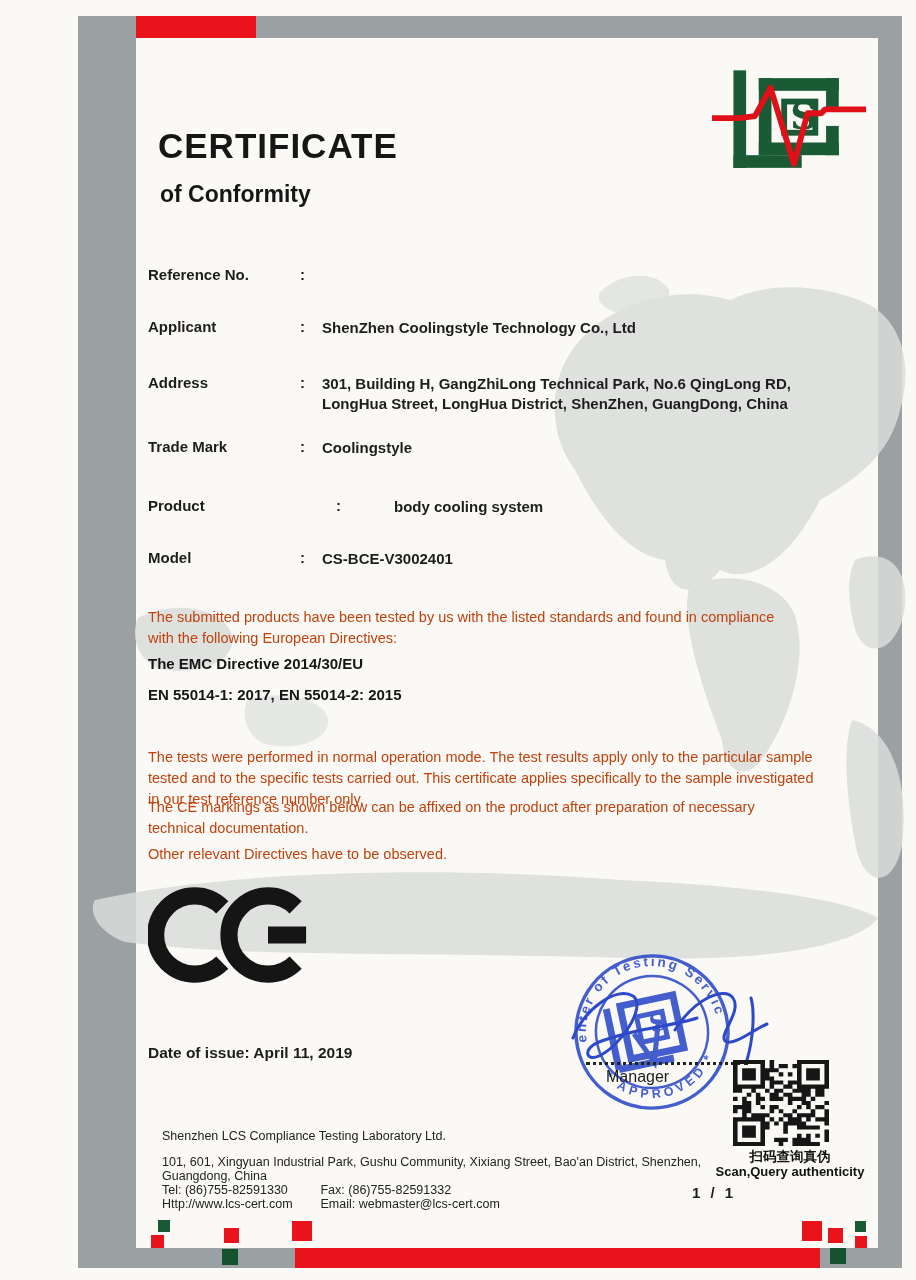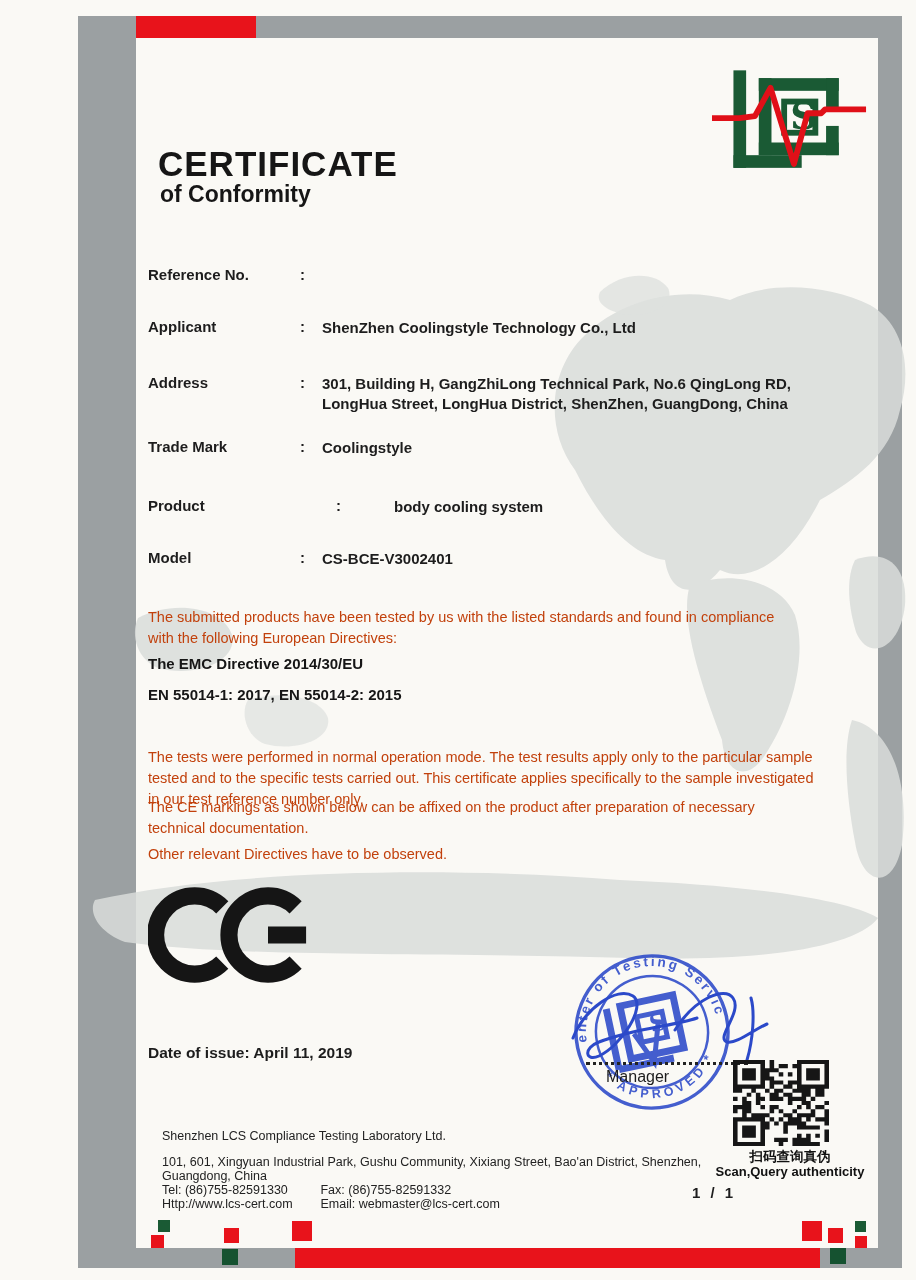--- a/index.html
+++ b/index.html
@@ -8,21 +8,21 @@
     background:#faf9f5;
     font-family:"Liberation Sans",sans-serif;
     color:#1d1d1d;
   }
   .abs{position:absolute;}
   
   .band{position:absolute;background:#9ba0a2;}
   .band-red{position:absolute;background:#e8131b;}
   .sq{position:absolute;}
   
-  .title{position:absolute;left:158px;top:144px;font-size:35px;font-weight:bold;letter-spacing:1px;color:#161616;}
+  .title{position:absolute;left:158px;top:126px;font-size:35px;font-weight:bold;letter-spacing:1px;color:#161616;}
   .subtitle{position:absolute;left:160px;top:181px;font-size:23px;font-weight:bold;color:#161616;}
   
   .frow{position:absolute;left:148px;display:flex;align-items:flex-start;}
   .flabel{display:inline-block;width:152px;font-size:15px;font-weight:bold;}
   .fcolon{display:inline-block;width:22px;font-size:15px;font-weight:bold;}
   .fval{display:inline-block;width:505px;font-size:15px;font-weight:bold;line-height:20px;}
   
   .para{position:absolute;left:148px;font-size:14.5px;line-height:21px;color:#c2410c;}
   .parab{position:absolute;left:148px;font-size:15px;font-weight:bold;color:#161616;}
   

